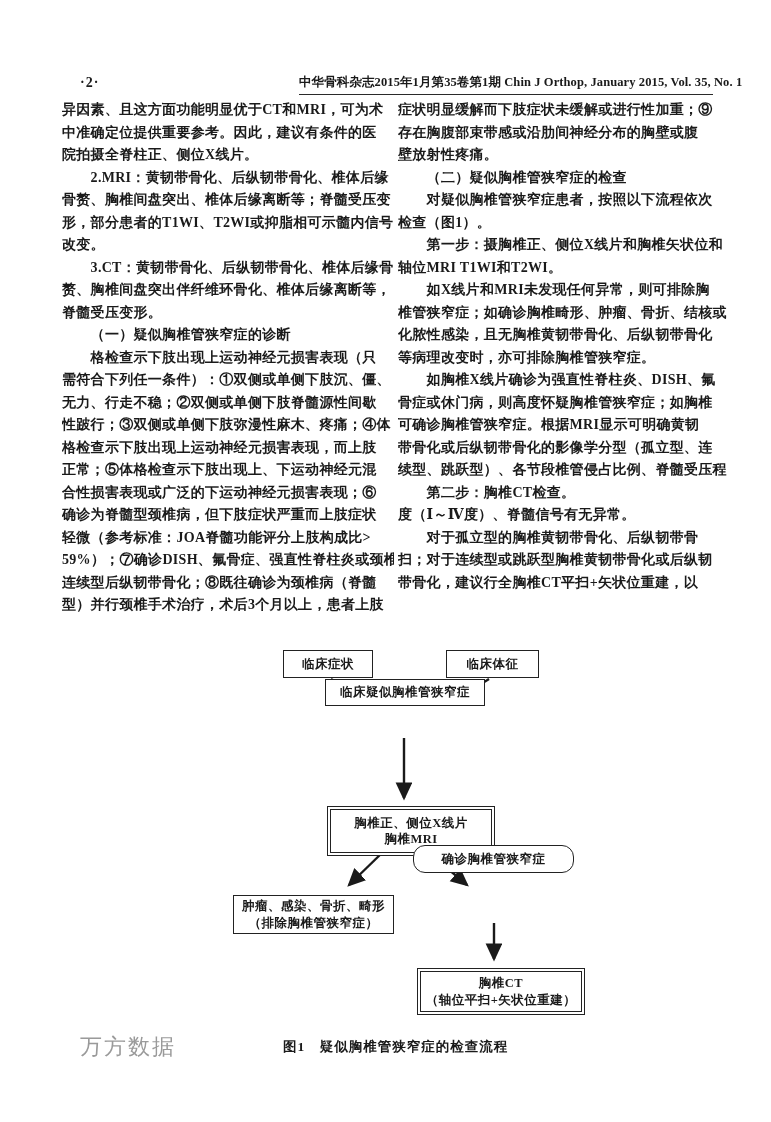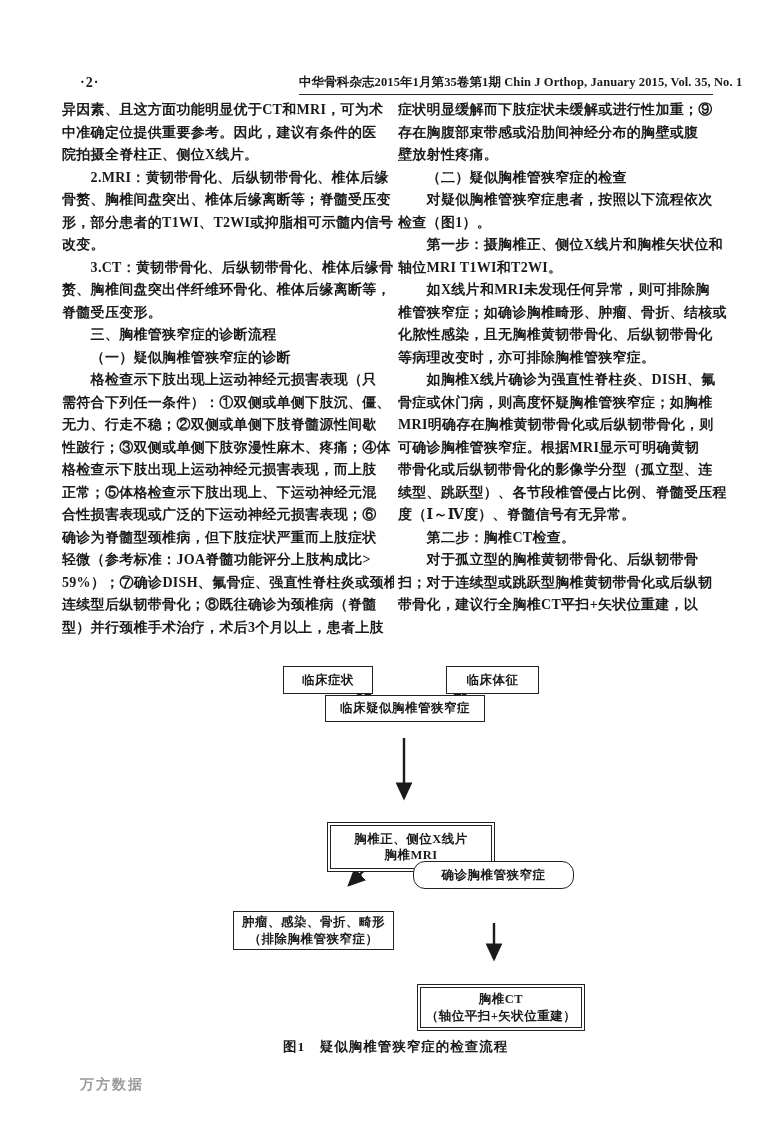--- a/index.html
+++ b/index.html
@@ -19,58 +19,57 @@
   .col{position:absolute;top:99px;width:332px;font-size:14px;font-weight:600;}
   .col-left{left:62px;}
   .col-right{left:398px;}
   .tline{height:22.5px;line-height:22.5px;white-space:nowrap;letter-spacing:0.3px;overflow:hidden;}
   .tline.bold{font-weight:bold;}
   
   .flowchart{position:absolute;left:0;top:0;width:771px;height:1122px;pointer-events:none;}
   .fbox{
     position:absolute;border:1.5px solid #222;background:#fff;
     display:flex;flex-direction:column;align-items:center;justify-content:center;
-    font-size:12.5px;font-weight:bold;text-align:center;line-height:1.3;letter-spacing:0.5px;margin-top:16px;
+    font-size:12.5px;font-weight:bold;text-align:center;line-height:1.3;letter-spacing:0.5px;
   }
   .fbox.dbl{border:4px double #222;}
   .fb-symptoms{left:283px;top:650px;width:88px;height:26px;}
   .fb-signs{left:446px;top:650px;width:91px;height:26px;}
   .fb-suspected{left:325px;top:679px;width:158px;height:25px;}
   .fb-xraymri{left:327px;top:806px;width:160px;height:42px;}
   .fb-exclude{left:233px;top:895px;width:159px;height:37px;border-width:1px;}
   .fb-confirmed{left:413px;top:845px;width:159px;height:26px;border-radius:12px;}
   .fb-ct{left:417px;top:968px;width:160px;height:39px;}
   .caption{
     position:absolute;left:0;top:1038px;width:791px;text-align:center;
     font-size:13.5px;font-weight:bold;letter-spacing:1px;
   }
   .arrows{position:absolute;left:0;top:0;}
   
-  .watermark{position:absolute;left:80px;top:1076px;font-size:14px;color:#9a9a9a;letter-spacing:2px;font-weight:700;}
+  .watermark{position:absolute;left:80px;top:1032px;font-size:22px;color:#9a9a9a;letter-spacing:2px;font-weight:400;}
 </style>
 </head>
 <body>
 
 <div class="page">
 
   <span class="pagenum">·2·</span>
   <span class="citation">中华骨科杂志2015年1月第35卷第1期 Chin J Orthop, January 2015, Vol. 35, No. 1</span>
 
   <div class="col col-left">
       <div class="tline">异因素、且这方面功能明显优于CT和MRI，可为术</div>
       <div class="tline">中准确定位提供重要参考。因此，建议有条件的医</div>
       <div class="tline">院拍摄全脊柱正、侧位X线片。</div>
       <div class="tline">　　2.MRI：黄韧带骨化、后纵韧带骨化、椎体后缘</div>
       <div class="tline">骨赘、胸椎间盘突出、椎体后缘离断等；脊髓受压变</div>
       <div class="tline">形，部分患者的T1WI、T2WI或抑脂相可示髓内信号</div>
       <div class="tline">改变。</div>
       <div class="tline">　　3.CT：黄韧带骨化、后纵韧带骨化、椎体后缘骨</div>
       <div class="tline">赘、胸椎间盘突出伴纤维环骨化、椎体后缘离断等，</div>
       <div class="tline">脊髓受压变形。</div>
-      <div class="tline bold">　　三、胸椎管狭窄症的诊断流程</div>
       <div class="tline bold">　　（一）疑似胸椎管狭窄症的诊断</div>
       <div class="tline">　　格检查示下肢出现上运动神经元损害表现（只</div>
       <div class="tline">需符合下列任一条件）：①双侧或单侧下肢沉、僵、</div>
       <div class="tline">无力、行走不稳；②双侧或单侧下肢脊髓源性间歇</div>
       <div class="tline">性跛行；③双侧或单侧下肢弥漫性麻木、疼痛；④体</div>
       <div class="tline">格检查示下肢出现上运动神经元损害表现，而上肢</div>
       <div class="tline">正常；⑤体格检查示下肢出现上、下运动神经元混</div>
       <div class="tline">合性损害表现或广泛的下运动神经元损害表现；⑥</div>
       <div class="tline">确诊为脊髓型颈椎病，但下肢症状严重而上肢症状</div>
       <div class="tline">轻微（参考标准：JOA脊髓功能评分上肢构成比&gt;</div>
@@ -86,26 +85,25 @@
       <div class="tline">　　对疑似胸椎管狭窄症患者，按照以下流程依次</div>
       <div class="tline">检查（图1）。</div>
       <div class="tline">　　第一步：摄胸椎正、侧位X线片和胸椎矢状位和</div>
       <div class="tline">轴位MRI T1WI和T2WI。</div>
       <div class="tline">　　如X线片和MRI未发现任何异常，则可排除胸</div>
       <div class="tline">椎管狭窄症；如确诊胸椎畸形、肿瘤、骨折、结核或</div>
       <div class="tline">化脓性感染，且无胸椎黄韧带骨化、后纵韧带骨化</div>
       <div class="tline">等病理改变时，亦可排除胸椎管狭窄症。</div>
       <div class="tline">　　如胸椎X线片确诊为强直性脊柱炎、DISH、氟</div>
       <div class="tline">骨症或休门病，则高度怀疑胸椎管狭窄症；如胸椎</div>
-      <div class="tline">MRI明确存在胸椎黄韧带骨化或后纵韧带骨化，则</div>
       <div class="tline">可确诊胸椎管狭窄症。根据MRI显示可明确黄韧</div>
       <div class="tline">带骨化或后纵韧带骨化的影像学分型（孤立型、连</div>
       <div class="tline">续型、跳跃型）、各节段椎管侵占比例、脊髓受压程</div>
+      <div class="tline">　　第二步：胸椎CT检查。</div>
       <div class="tline">度（Ⅰ～Ⅳ度）、脊髓信号有无异常。</div>
-      <div class="tline">　　第二步：胸椎CT检查。</div>
       <div class="tline">　　对于孤立型的胸椎黄韧带骨化、后纵韧带骨</div>
       <div class="tline">扫；对于连续型或跳跃型胸椎黄韧带骨化或后纵韧</div>
       <div class="tline">带骨化，建议行全胸椎CT平扫+矢状位重建，以</div>
     </div>
 
   <div class="flowchart">
     <svg class="arrows" width="771" height="1122" viewBox="0 0 771 1122">
       <defs>
         <marker id="ah" markerWidth="9" markerHeight="9" refX="6.5" refY="3.5" orient="auto">
           <path d="M0,0 L7.5,3.5 L0,7 Z" fill="#1a1a1a"></path>

